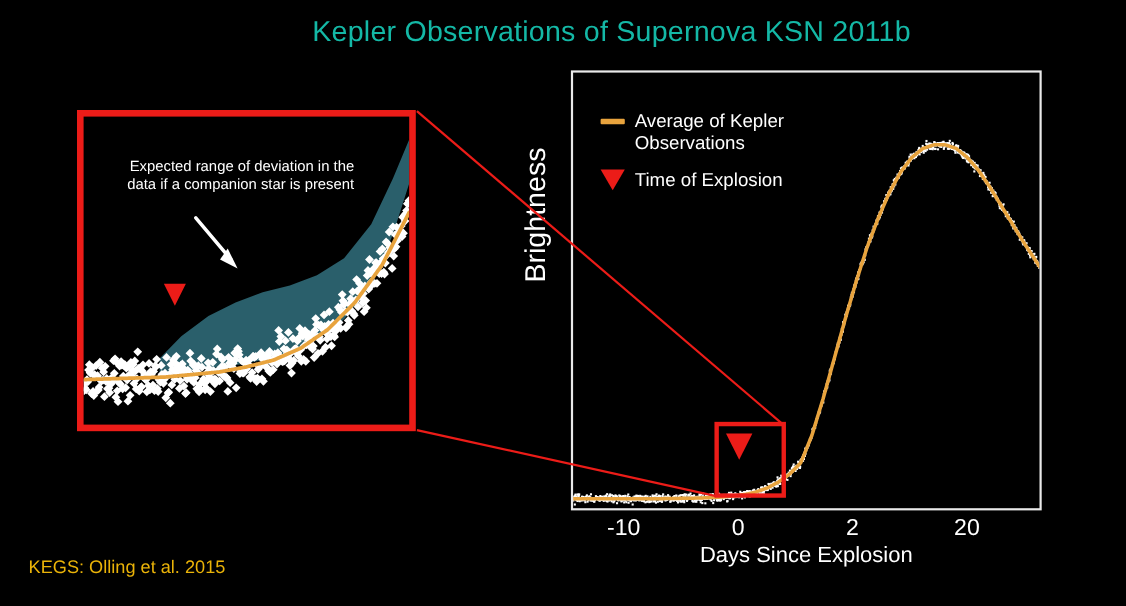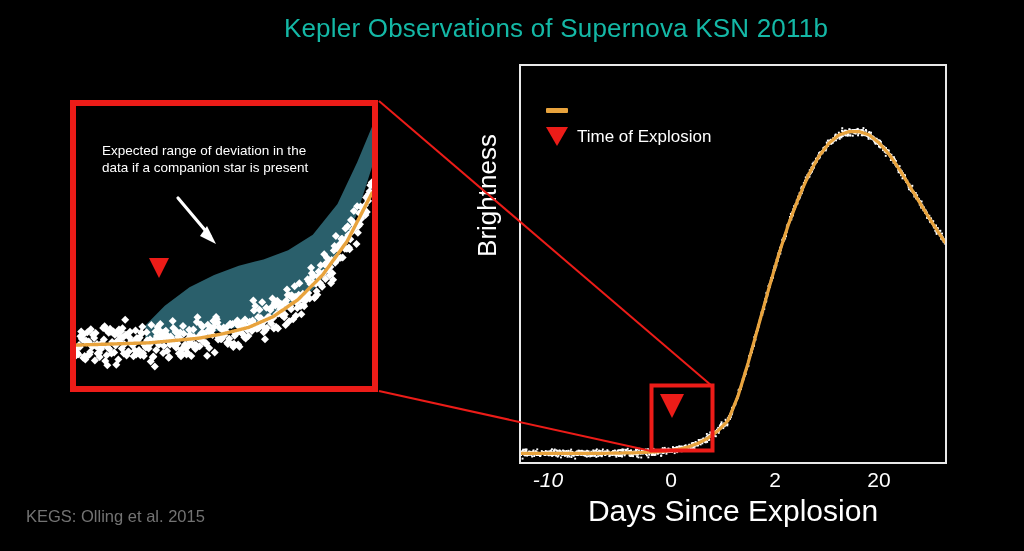--- a/index.html
+++ b/index.html
@@ -14,39 +14,39 @@
   
   #page-title{
     position:absolute;left:0;top:14px;width:1024px;text-align:center;
     font-size:26px;font-weight:400;letter-spacing:.2px;color:#14b8a6;
     line-height:1.1;white-space:nowrap;padding-left:44px;
   }
 
   
   #credit{
     position:absolute;left:26px;top:507px;
-    font-size:16.5px;color:#737373;white-space:nowrap;
+    font-size:16.5px;color:#eab308;white-space:nowrap;
   }
 
   
   #main-plot{
     position:absolute;left:519px;top:64px;width:428px;height:400px;
     border:2px solid #e9e9e9;box-sizing:border-box;background:#000;
     overflow:hidden;
   }
   #main-plot-svg{position:absolute;left:0;top:0;width:424px;height:396px;display:block;}
 
   
   .xtick{
     position:absolute;top:468px;font-size:21px;color:#fff;
     transform:translateX(-50%);white-space:nowrap;
   }
   #xaxis-label{
     position:absolute;left:519px;top:494px;width:428px;text-align:center;
-    font-size:30px;color:#fff;white-space:nowrap;
+    font-size:20px;color:#fff;white-space:nowrap;
   }
   #yaxis-label{
     position:absolute;left:455px;top:180px;width:190px;
     font-size:26px;color:#fff;white-space:nowrap;text-align:center;
     transform:rotate(-90deg);transform-origin:center center;
     margin-left:-63px;
   }
 
   
   #legend{
@@ -68,21 +68,21 @@
     border-top:19px solid #ec1c18;
   }
 
   
   #inset{
     position:absolute;left:70px;top:100px;width:308px;height:292px;
     border:6px solid #ec1c18;box-sizing:border-box;background:#000;overflow:hidden;
   }
   #inset-svg{position:absolute;left:0;top:0;width:296px;height:280px;display:block;}
   #inset-note{
-    position:absolute;left:26px;top:36px;width:220px;text-align:left;
+    position:absolute;left:26px;top:36px;width:220px;text-align:right;
     font-size:13.5px;line-height:1.27;color:#fff;pointer-events:none;
   }
 
   
   #connectors{position:absolute;left:0;top:0;width:1024px;height:551px;pointer-events:none;}
 </style>
 </head>
 <body>
 
 <div class="fig">
@@ -1595,35 +1595,37 @@
         </g>
       <path id="main-curve" fill="none" stroke="#e8a33d" stroke-width="3.2" stroke-linecap="round" stroke-linejoin="round" d="M0.00 387.41L1.01 387.41L2.02 387.41L3.03 387.41L4.04 387.41L5.05 387.41L6.06 387.41L7.07 387.41L8.08 387.41L9.09 387.41L10.10 387.41L11.10 387.41L12.11 387.41L13.12 387.41L14.13 387.41L15.14 387.41L16.15 387.41L17.16 387.41L18.17 387.41L19.18 387.41L20.19 387.41L21.20 387.41L22.21 387.41L23.22 387.41L24.23 387.41L25.24 387.41L26.25 387.41L27.26 387.41L28.27 387.41L29.28 387.41L30.29 387.41L31.30 387.41L32.30 387.41L33.31 387.41L34.32 387.41L35.33 387.41L36.34 387.41L37.35 387.41L38.36 387.41L39.37 387.41L40.38 387.41L41.39 387.41L42.40 387.41L43.41 387.41L44.42 387.41L45.43 387.41L46.44 387.41L47.45 387.41L48.46 387.41L49.47 387.41L50.48 387.41L51.49 387.41L52.50 387.41L53.50 387.41L54.51 387.41L55.52 387.41L56.53 387.41L57.54 387.41L58.55 387.41L59.56 387.41L60.57 387.41L61.58 387.41L62.59 387.41L63.60 387.41L64.61 387.41L65.62 387.41L66.63 387.41L67.64 387.41L68.65 387.41L69.66 387.41L70.67 387.41L71.68 387.41L72.69 387.41L73.70 387.41L74.70 387.41L75.71 387.41L76.72 387.39L77.73 387.38L78.74 387.36L79.75 387.34L80.76 387.33L81.77 387.31L82.78 387.30L83.79 387.28L84.80 387.26L85.81 387.25L86.82 387.23L87.83 387.21L88.84 387.20L89.85 387.18L90.86 387.16L91.87 387.15L92.88 387.13L93.89 387.11L94.90 387.10L95.90 387.08L96.91 387.06L97.92 387.05L98.93 387.03L99.94 387.01L100.95 387.00L101.96 386.98L102.97 386.96L103.98 386.95L104.99 386.93L106.00 386.92L107.01 386.90L108.02 386.88L109.03 386.87L110.04 386.85L111.05 386.83L112.06 386.82L113.07 386.80L114.08 386.78L115.09 386.77L116.10 386.75L117.10 386.70L118.11 386.65L119.12 386.60L120.13 386.55L121.14 386.50L122.15 386.45L123.16 386.40L124.17 386.35L125.18 386.30L126.19 386.25L127.20 386.20L128.21 386.16L129.22 386.11L130.23 386.06L131.24 386.01L132.25 385.96L133.26 385.91L134.27 385.86L135.28 385.81L136.29 385.76L137.30 385.66L138.30 385.56L139.31 385.46L140.32 385.36L141.33 385.26L142.34 385.16L143.35 385.07L144.36 384.97L145.37 384.87L146.38 384.77L147.39 384.64L148.40 384.50L149.41 384.37L150.42 384.24L151.43 384.11L152.44 383.98L153.45 383.84L154.46 383.71L155.47 383.58L156.48 383.45L157.49 383.22L158.50 382.98L159.50 382.75L160.51 382.52L161.52 382.29L162.53 382.06L163.54 381.83L164.55 381.60L165.56 381.37L166.57 381.13L167.58 380.77L168.59 380.41L169.60 380.04L170.61 379.68L171.62 379.32L172.63 378.95L173.64 378.59L174.65 378.23L175.66 377.86L176.67 377.50L177.68 376.97L178.69 376.44L179.70 375.91L180.70 375.39L181.71 374.86L182.72 374.33L183.73 373.80L184.74 373.27L185.75 372.74L186.76 372.21L187.77 371.49L188.78 370.76L189.79 370.03L190.80 369.31L191.81 368.58L192.82 367.85L193.83 367.13L194.84 366.40L195.85 365.67L196.86 364.95L197.87 363.92L198.88 362.90L199.89 361.87L200.90 360.85L201.90 359.83L202.91 358.80L203.92 357.78L204.93 356.75L205.94 355.73L206.95 354.71L207.96 352.23L208.97 349.75L209.98 347.27L210.99 344.79L212.00 342.32L213.01 339.84L214.02 337.36L215.03 334.88L216.04 332.41L217.05 329.93L218.06 326.62L219.07 323.32L220.08 320.02L221.09 316.71L222.10 313.41L223.10 310.11L224.11 306.80L225.12 303.50L226.13 300.20L227.14 296.89L228.15 293.26L229.16 289.63L230.17 285.99L231.18 282.36L232.19 278.72L233.20 275.09L234.21 271.46L235.22 267.82L236.23 264.19L237.24 260.55L238.25 256.92L239.26 253.29L240.27 249.65L241.28 246.02L242.29 242.38L243.30 238.75L244.30 235.12L245.31 231.48L246.32 227.85L247.33 224.21L248.34 220.75L249.35 217.28L250.36 213.81L251.37 210.34L252.38 206.87L253.39 203.40L254.40 199.93L255.41 196.46L256.42 193.00L257.43 189.53L258.44 186.39L259.45 183.25L260.46 180.11L261.47 176.97L262.48 173.83L263.49 170.70L264.50 167.56L265.50 164.42L266.51 161.28L267.52 158.14L268.53 155.50L269.54 152.86L270.55 150.21L271.56 147.57L272.57 144.93L273.58 142.29L274.59 139.64L275.60 137.00L276.61 134.36L277.62 131.71L278.63 129.40L279.64 127.09L280.65 124.78L281.66 122.46L282.67 120.15L283.68 117.84L284.69 115.53L285.70 113.21L286.70 110.90L287.71 108.59L288.72 106.77L289.73 104.96L290.74 103.14L291.75 101.32L292.76 99.50L293.77 97.69L294.78 95.87L295.79 94.05L296.80 92.24L297.81 90.42L298.82 89.10L299.83 87.78L300.84 86.46L301.85 85.13L302.86 83.81L303.87 82.49L304.88 81.17L305.89 79.85L306.90 78.53L307.90 77.21L308.91 76.38L309.92 75.55L310.93 74.73L311.94 73.90L312.95 73.08L313.96 72.25L314.97 71.42L315.98 70.60L316.99 69.77L318.00 68.95L319.01 68.62L320.02 68.29L321.03 67.96L322.04 67.63L323.05 67.29L324.06 66.96L325.07 66.63L326.08 66.30L327.09 65.97L328.10 65.64L329.10 65.64L330.11 65.64L331.12 65.64L332.13 65.64L333.14 65.64L334.15 65.64L335.16 65.64L336.17 65.64L337.18 65.64L338.19 65.64L339.20 65.97L340.21 66.30L341.22 66.63L342.23 66.96L343.24 67.29L344.25 67.63L345.26 67.96L346.27 68.29L347.28 68.62L348.29 68.95L349.30 69.77L350.30 70.60L351.31 71.42L352.32 72.25L353.33 73.08L354.34 73.90L355.35 74.73L356.36 75.55L357.37 76.38L358.38 77.21L359.39 78.36L360.40 79.52L361.41 80.67L362.42 81.83L363.43 82.99L364.44 84.14L365.45 85.30L366.46 86.46L367.47 87.61L368.48 88.77L369.49 90.25L370.50 91.74L371.50 93.23L372.51 94.71L373.52 96.20L374.53 97.69L375.54 99.17L376.55 100.66L377.56 102.15L378.57 103.63L379.58 105.29L380.59 106.94L381.60 108.59L382.61 110.24L383.62 111.89L384.63 113.54L385.64 115.20L386.65 116.85L387.66 118.50L388.67 120.15L389.68 121.80L390.69 123.46L391.70 125.11L392.70 126.76L393.71 128.41L394.72 130.06L395.73 131.71L396.74 133.37L397.75 135.02L398.76 136.67L399.77 138.32L400.78 139.97L401.79 141.63L402.80 143.28L403.81 144.93L404.82 146.58L405.83 148.23L406.84 149.88L407.85 151.54L408.86 153.19L409.87 154.73L410.88 156.27L411.89 157.81L412.90 159.35L413.90 160.90L414.91 162.44L415.92 163.98L416.93 165.52L417.94 167.06L418.95 168.60L419.96 170.15L420.97 171.69L421.98 173.23L422.99 174.77L424.00 176.31"></path>
     </svg>
 
     <svg style="position:absolute;left:0;top:0;width:424px;height:396px;" viewBox="0 0 424 396" preserveAspectRatio="none">
       <rect x="130.5" y="319.5" width="61" height="65" fill="none" stroke="#ec1c18" stroke-width="4"></rect>
       <polygon points="139,328 163,328 151,352" fill="#ec1c18"></polygon>
     </svg>
   </div>
 
-  <div class="xtick" style="left:548px;font-style:italic;">-10</div>
+  <div class="xtick" style="left:567px;">-10</div>
   <div class="xtick" style="left:671px;">0</div>
   <div class="xtick" style="left:775px;">2</div>
   <div class="xtick" style="left:879px;">20</div>
 
   <div id="xaxis-label">Days Since Explosion</div>
   <div id="yaxis-label">Brightness</div>
 
   <div id="legend">
 
 
     <div class="legend-row">
       <span class="legend-mark" style="padding-top:8px;">
         <span class="dash-mark"></span>
       </span>
+      <span class="legend-text" style="white-space:pre-line;">Average of Kepler
+Observations</span>
     </div>
 
     <div class="legend-row">
       <span class="legend-mark" style="padding-top:1px;">
         <span class="tri-mark"></span>
       </span>
       <span class="legend-text" style="padding-top:1px;">Time of Explosion</span>
     </div>
 
   </div>

